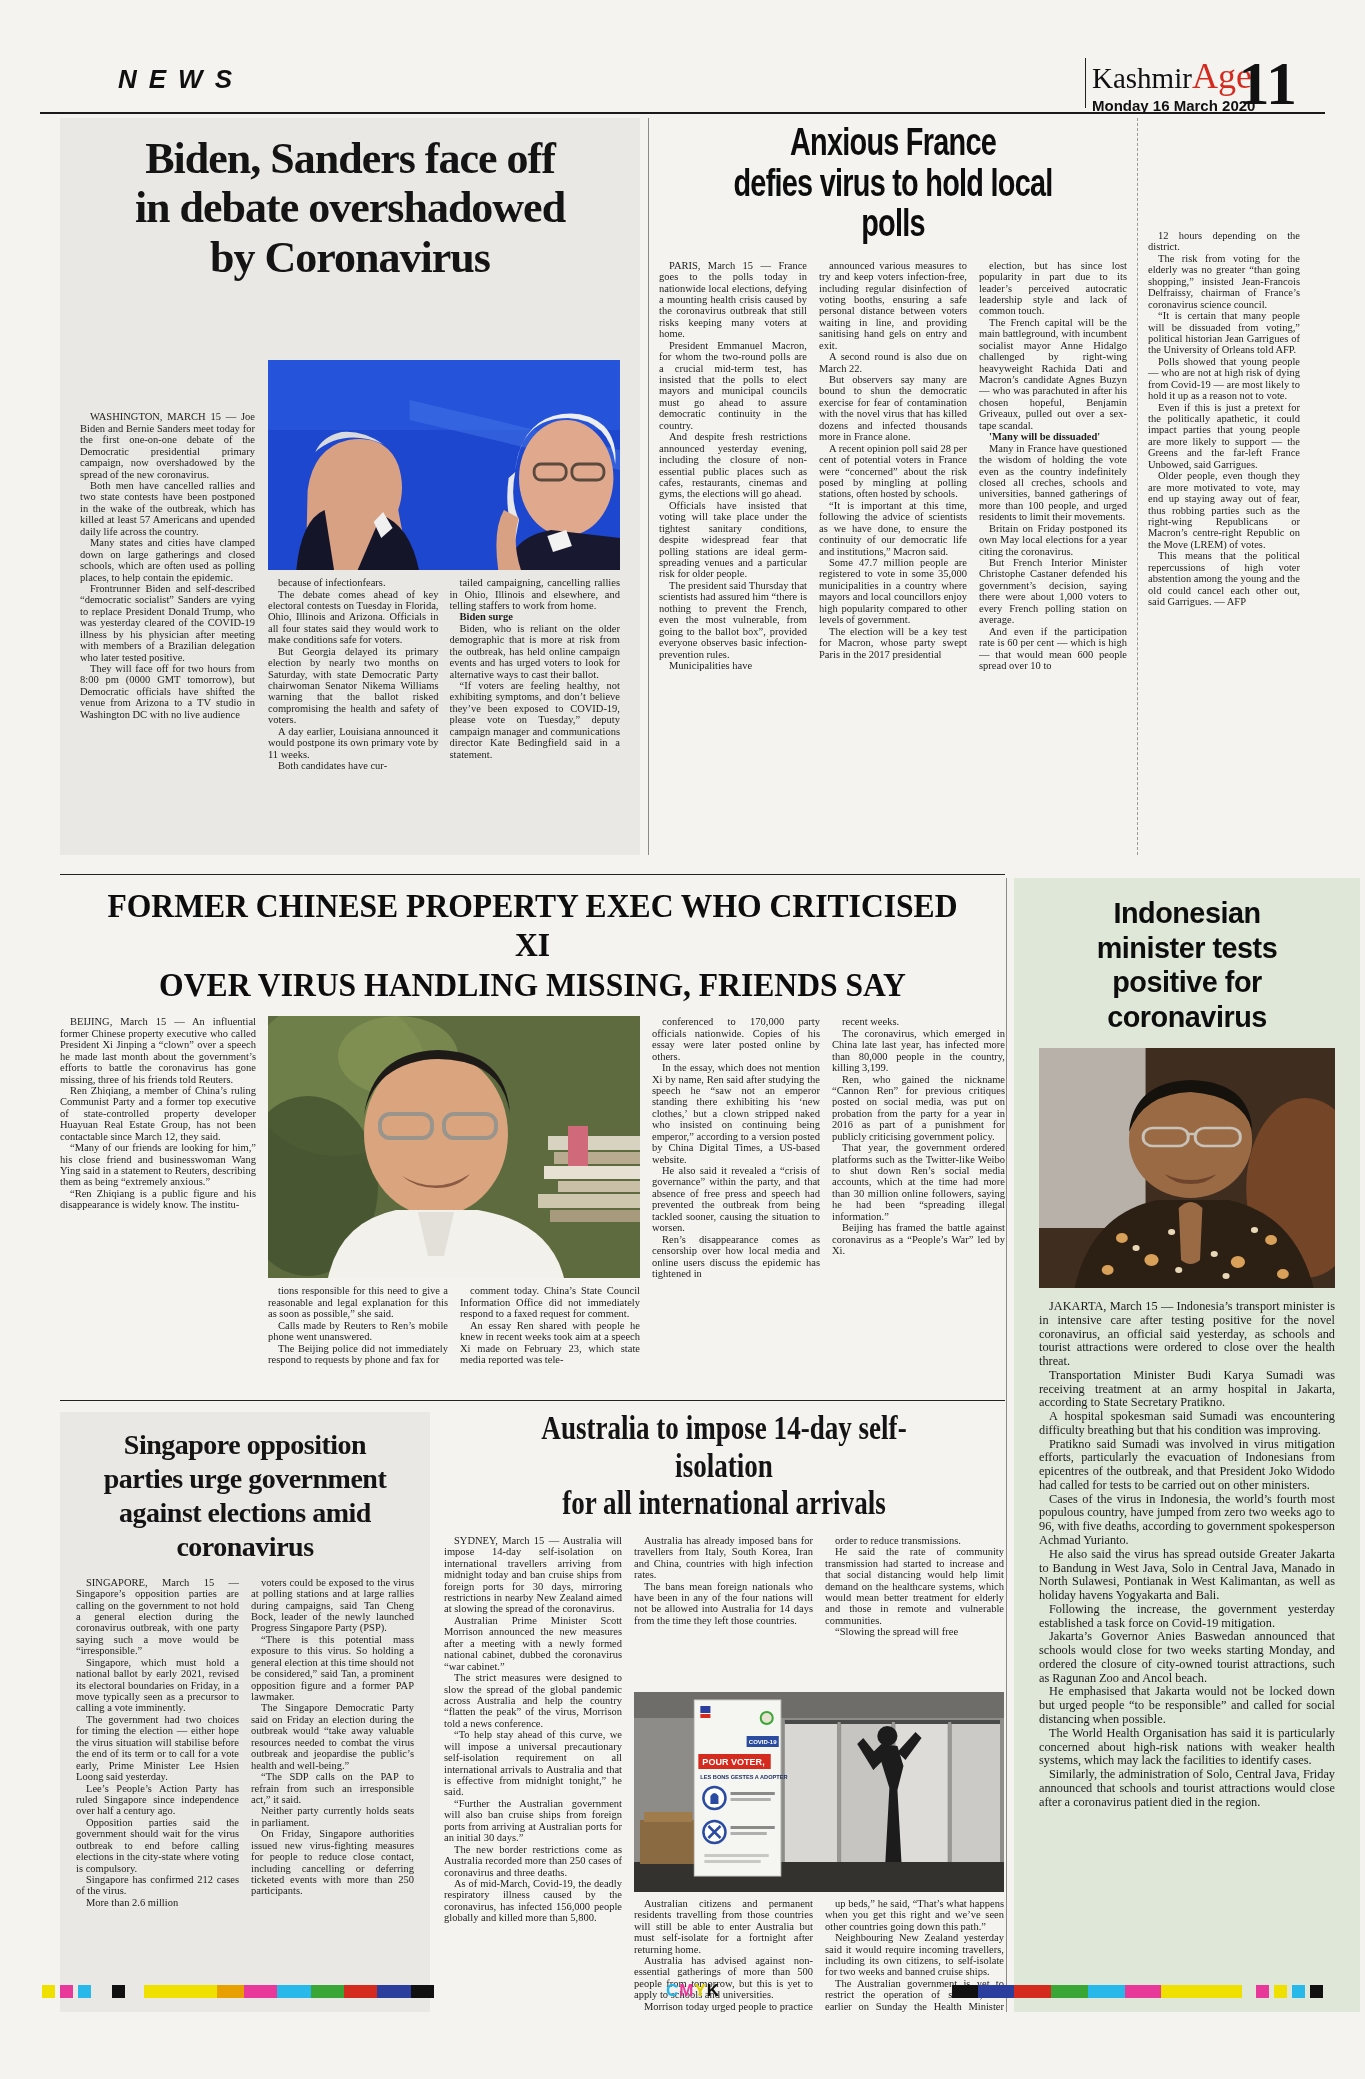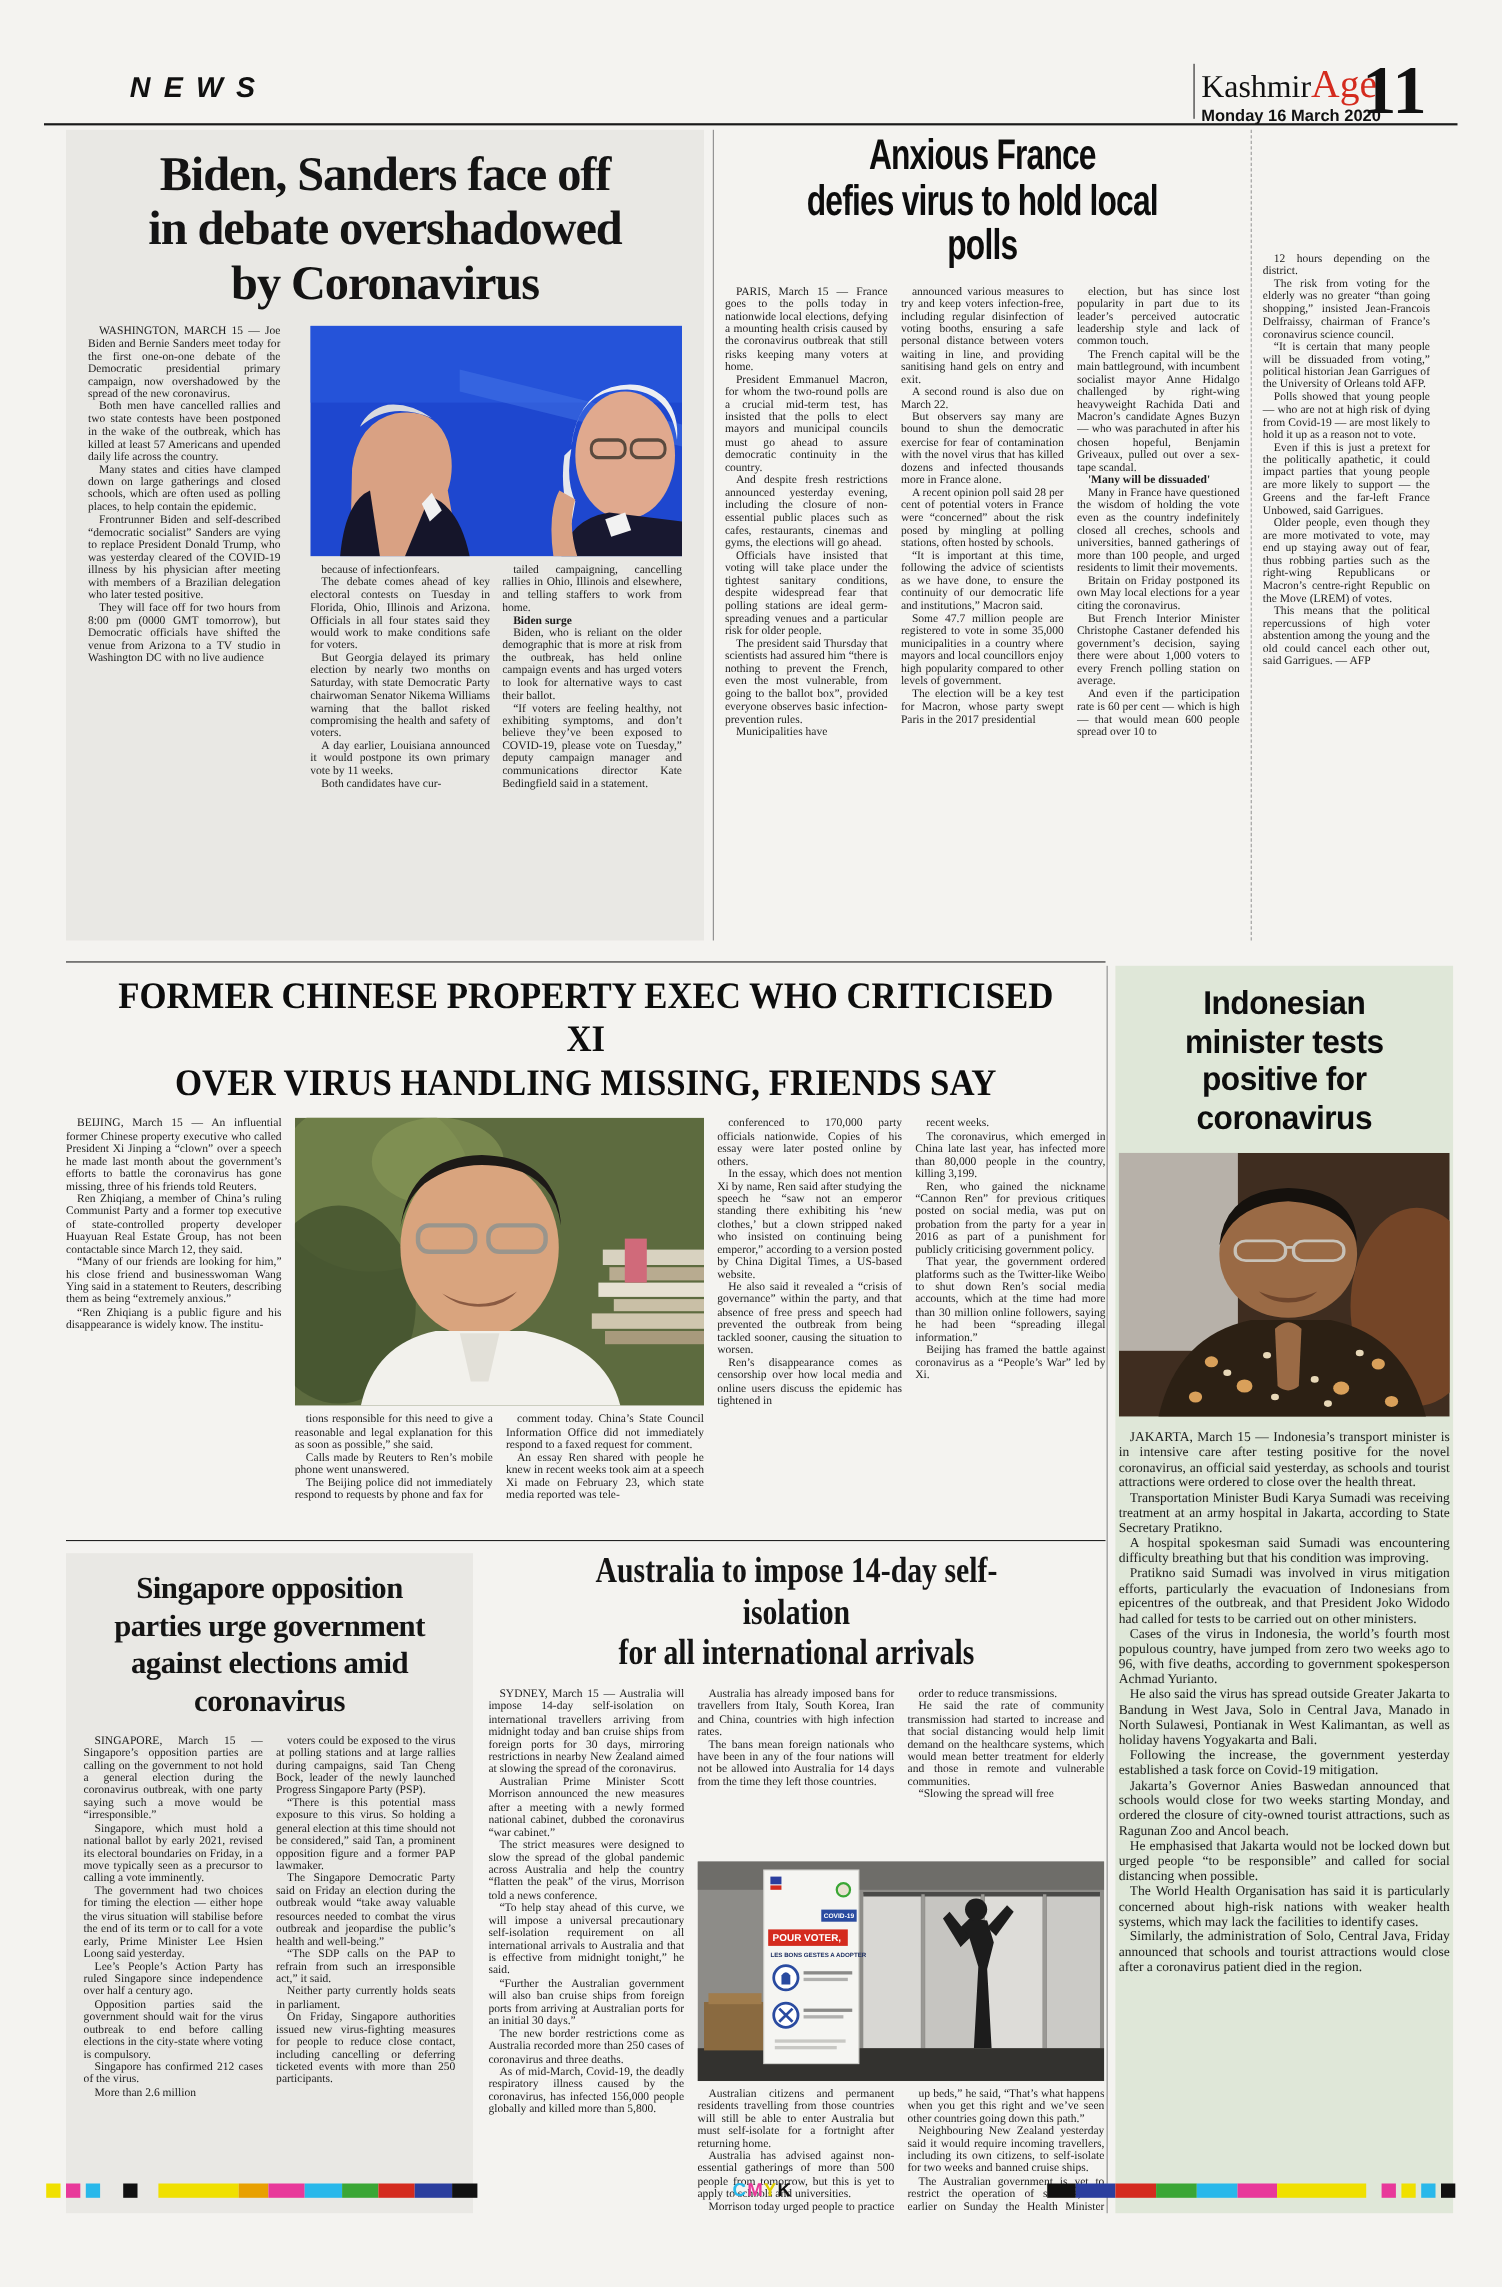--- a/index.html
+++ b/index.html
@@ -28,21 +28,21 @@
     text-align:justify;color:#1b1b1b;}
   .copy p.bold{font-weight:bold;}
   .col{flex:1;min-width:0;overflow:hidden;}
   .hl p{margin:0;}
   .graybox{background:#e9e8e4;}
   
   .top-band{left:60px;top:118px;width:1240px;height:737px;display:flex;}
   .biden-box{width:580px;box-sizing:border-box;padding:16px 20px 10px;overflow:hidden;}
   .biden-h{text-align:center;font-weight:bold;margin-bottom:14px;}
   .biden-h p{font-size:44px;line-height:1.12;letter-spacing:-1px;}
-  .biden-body{display:flex;gap:27px;height:540px;overflow:hidden;}
+  .biden-body{display:flex;gap:13px;height:540px;overflow:hidden;align-items:center;}
   .biden-c1{width:175px;overflow:hidden;}
   .biden-right{flex:1;display:flex;flex-direction:column;min-width:0;}
   .photo{width:100%;overflow:hidden;}
   .biden-photo{height:210px;margin-bottom:7px;}
   .biden-subcols{display:flex;gap:11px;flex:1;overflow:hidden;}
   .france{flex:1;display:flex;border-left:1px solid #8a8a8a;margin-left:8px;
     padding-left:10px;min-width:0;}
   .france-main{width:468px;}
   .france-h{text-align:center;font-family:"Liberation Sans","DejaVu Sans",sans-serif;
     font-weight:bold;margin:4px 0 16px;transform:scaleX(0.74);transform-origin:center;}
@@ -58,22 +58,22 @@
   .china-h p{font-size:34px;line-height:1.16;letter-spacing:0px;color:#0d0d0d;}
   .china-body{display:flex;gap:12px;height:412px;overflow:hidden;}
   .china-c1{width:196px;overflow:hidden;}
   .china-mid{width:372px;display:flex;flex-direction:column;min-width:0;}
   .ren-photo{height:262px;margin-bottom:7px;}
   .china-midcols{display:flex;gap:12px;flex:1;overflow:hidden;}
   .china-c4{width:168px;overflow:hidden;}
   .china-c5{flex:1;overflow:hidden;}
   
   .indo-rule{left:1006px;top:878px;width:1px;height:1134px;background:#8a8a8a;}
-  .indo-box{left:1014px;top:878px;width:307px;height:1134px;background:#dfe7d8;
-    box-sizing:border-box;padding:18px 3px;overflow:hidden;}
+  .indo-box{left:1014px;top:878px;width:346px;height:1134px;background:#dfe7d8;
+    box-sizing:border-box;padding:18px 25px;overflow:hidden;}
   .indo-h{text-align:center;font-family:"Liberation Sans","DejaVu Sans",sans-serif;
     font-weight:bold;margin-bottom:14px;transform:scaleX(0.96);transform-origin:center;}
   .indo-h p{font-size:30px;line-height:1.15;letter-spacing:-0.5px;color:#0d0d0d;}
   .indo-photo{height:240px;margin-bottom:12px;}
   .indo-copy p{font-size:12.3px;line-height:1.12;}
   
   .hrule-bot{left:60px;top:1400px;width:945px;height:1px;background:#222;}
   .sing-box{left:60px;top:1412px;width:370px;height:600px;box-sizing:border-box;
     padding:16px 16px;overflow:hidden;}
   .sing-h{text-align:center;font-weight:bold;margin-bottom:12px;}

